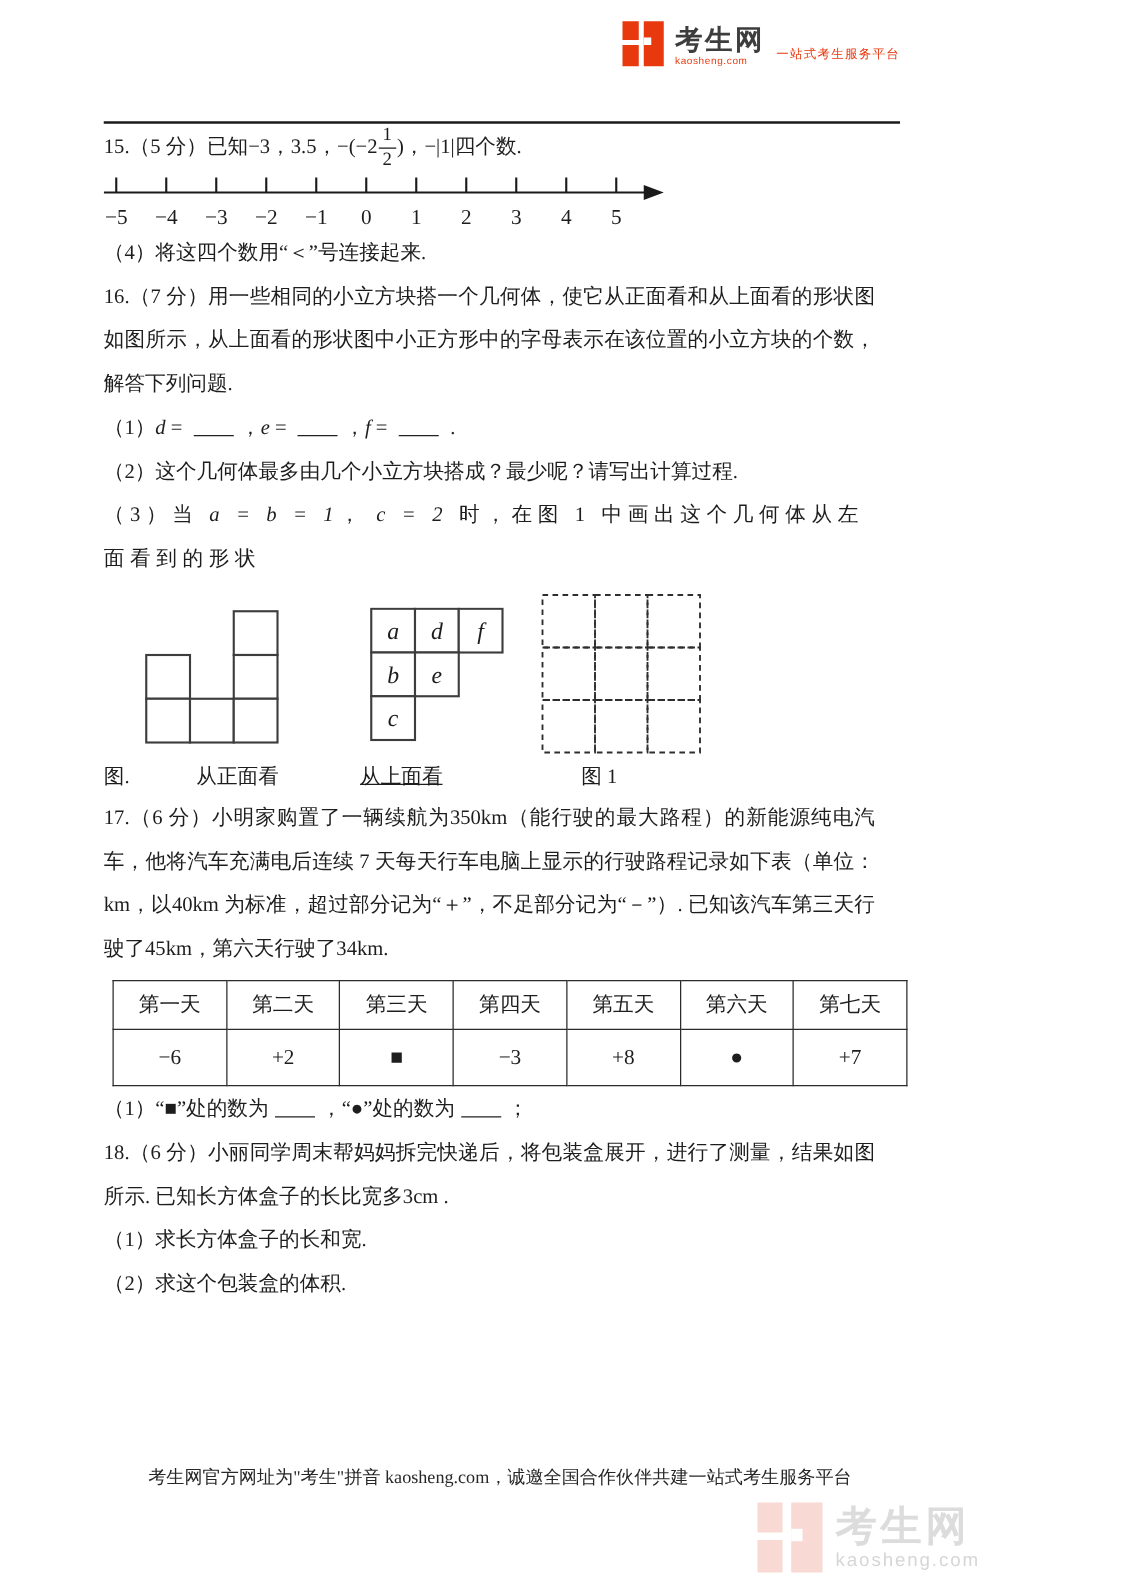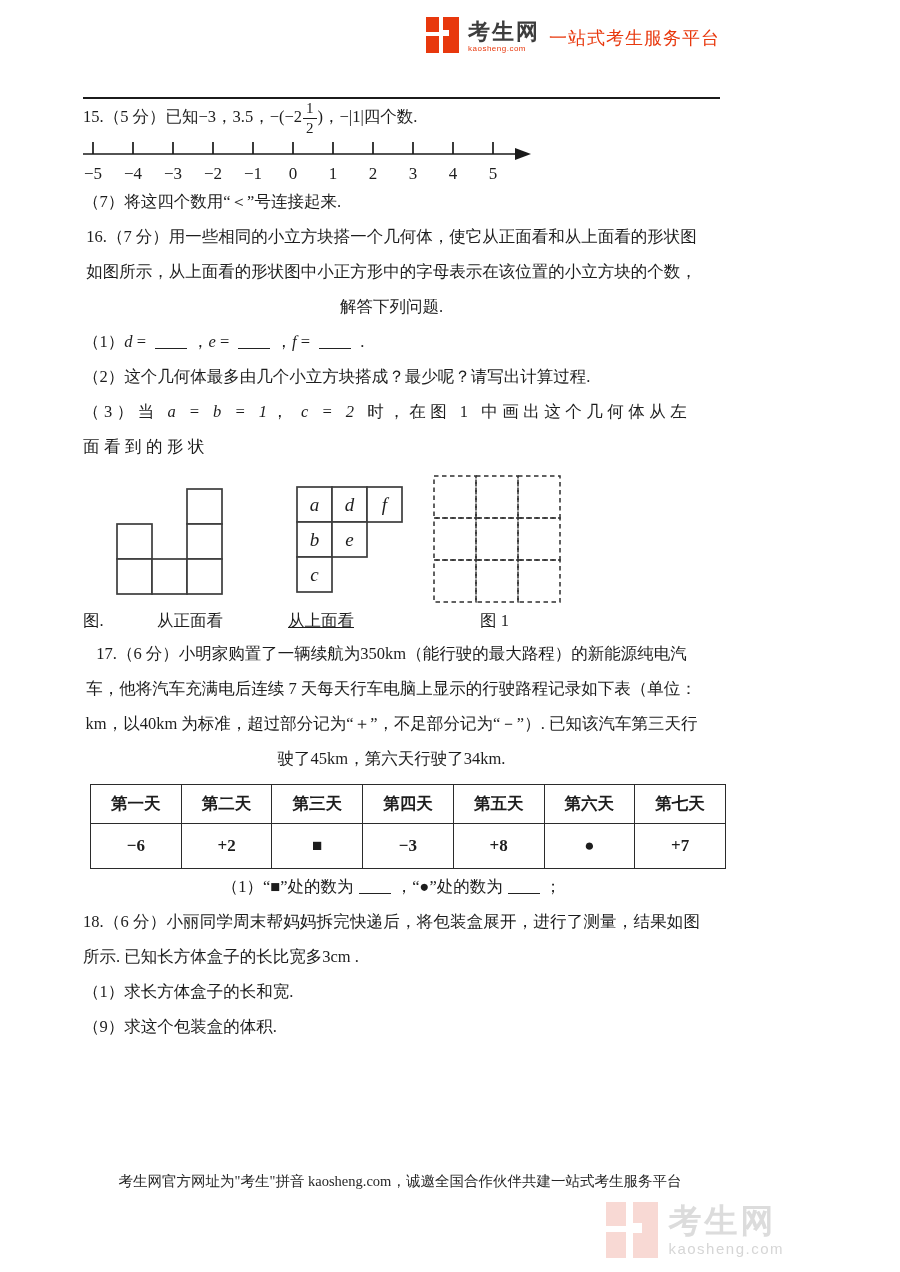--- a/index.html
+++ b/index.html
@@ -25,55 +25,55 @@
     font-family: "Liberation Sans", sans-serif;
   }
   .logo-icon { position: relative; width: 33px; height: 36px; }
   .logo-icon .li-a { position:absolute; left:0; top:0; width:13px; height:15px; background:#e8380d; }
   .logo-icon .li-b { position:absolute; left:0; top:19px; width:13px; height:17px; background:#e8380d; }
   .logo-icon .li-c { position:absolute; left:17px; top:0; width:16px; height:36px; background:#e8380d; }
   .logo-icon .li-n { position:absolute; left:17px; top:13px; width:6px; height:6px; background:#ffffff; }
   .logo-main { display:flex; flex-direction:column; line-height:1; }
   .logo-title { font-size:22px; font-weight:bold; color:#3d3d3d; letter-spacing:2px; }
   .logo-domain { font-size:8px; color:#e8380d; letter-spacing:.5px; margin-top:2px; }
-  .logo-slogan { font-size:18px; color:#e8380d; padding-bottom:3px; letter-spacing:1px; }
+  .logo-slogan { font-size:10px; color:#e8380d; padding-bottom:3px; letter-spacing:1px; }
   
   .content { padding: 0 100px 0 83px; }
   .content p { margin:0; font-size:16.5px; line-height:35px; }
   .just { text-align: justify; }
   .q15-head { margin-top:8px; line-height:42px; }
   .frac {
     display:inline-block; vertical-align:middle; text-align:center;
     font-size:15px; line-height:1.1; margin:0 1px;
   }
   .frac .num { display:block; padding:0 3px 1px; border-bottom:1.4px solid #1d1d1d; }
   .frac .den { display:block; padding-top:1px; }
   .numberline { display:block; margin:2px 0 0 0; }
   .blank {
     display:inline-block; width:32px; height:15px;
     border-bottom:1.6px solid #222; margin:0 5px; vertical-align:-2px;
   }
   .var { font-family:"Liberation Serif", serif; font-style:italic; }
   .mt6 { margin-top:6px; }
-  .mt8 { margin-top:8px;text-align:center; }
+  .mt8 { margin-top:8px; }
   .mt10 { margin-top:10px; }
   .q3line { letter-spacing:4.5px; }
   .figures { position:relative; height:132px; margin-top:10px; }
   .fig-front { position:absolute; left:33px; top:14px; }
   .fig-top { position:absolute; left:213px; top:12px; }
   .fig-grid { position:absolute; left:349px; top:0; }
   .captions { position:relative; height:26px; margin-top:4px; font-size:16.5px; }
   .cap { position:absolute; top:0; white-space:nowrap; }
-  .c0 { left:0; } .c1 { left:50px;margin-left:24px; } .c2 { left:205px;text-decoration:underline; } .c3 { left:397px; }
+  .c0 { left:0; } .c1 { left:50px;margin-left:24px; } .c2 { left:205px;text-decoration:underline; } .c3 { left:382px; }
   table.days {
     border-collapse:collapse; table-layout:fixed;
     width:636px; margin:8px 0 0 7px;
   }
   table.days th, table.days td {
-    border:1.6px solid #2b2b2b; text-align:center; font-weight:bold; padding:0;
+    border:1.6px solid #2b2b2b; text-align:center; font-weight:normal; padding:0;
   }
   table.days th { height:39px; font-size:16.5px; }
   table.days td { height:45px; font-size:17px; }
   
   .ftr {
     position:absolute; left:0; right:0; top:1172px;
     text-align:center; font-size:14.5px; color:#272727;
   }
   
   .wm {
@@ -139,21 +139,21 @@
         <text x="170" y="41">−1</text>
         <text x="210" y="41">0</text>
         <text x="250" y="41">1</text>
         <text x="290" y="41">2</text>
         <text x="330" y="41">3</text>
         <text x="370" y="41">4</text>
         <text x="410" y="41">5</text>
       </g>
     </svg>
 
-    <p>（7）将这四个数用“＜”号连接起来.</p>
+    <p>（4）将这四个数用“＜”号连接起来.</p>
 
     <p class="just mt8">16.（7 分）用一些相同的小立方块搭一个几何体，使它从正面看和从上面看的形状图如图所示，从上面看的形状图中小正方形中的字母表示在该位置的小立方块的个数，解答下列问题.</p>
 
     <p><span>（1）</span><i class="var">d</i><span> = </span><span class="blank"></span><span>，</span><i class="var">e</i><span> = </span><span class="blank"></span><span>，</span><i class="var">f</i><span> = </span><span class="blank"></span><span> .</span></p>
 
     <p>（2）这个几何体最多由几个小立方块搭成？最少呢？请写出计算过程.</p>
 
     <p class="q3line"><span>（3）当 </span><i class="var">a = b = 1</i><span>， </span><i class="var">c = 2</i><span> 时，在图 1 中画出这个几何体从左面看到的形状</span></p>
 
     <div class="figures">
@@ -231,21 +231,21 @@
       </tr>
     </tbody>
       </table>
 
     <p class="mt8"><span>（1）“■”处的数为</span><span class="blank"></span><span>，“●”处的数为</span><span class="blank"></span><span>；</span></p>
 
 
     <p class="just mt10">18.（6 分）小丽同学周末帮妈妈拆完快递后，将包装盒展开，进行了测量，结果如图所示. 已知长方体盒子的长比宽多3cm .</p>
 
     <p>（1）求长方体盒子的长和宽.</p>
-    <p>（9）求这个包装盒的体积.</p>
+    <p>（2）求这个包装盒的体积.</p>
 
   </main>
 
   <footer class="ftr">
     <span>考生网官方网址为"考生"拼音 kaosheng.com，诚邀全国合作伙伴共建一站式考生服务平台</span>
   </footer>
 
   <div class="wm">
     <div class="wm-icon">
       <span class="wi-a"></span>

